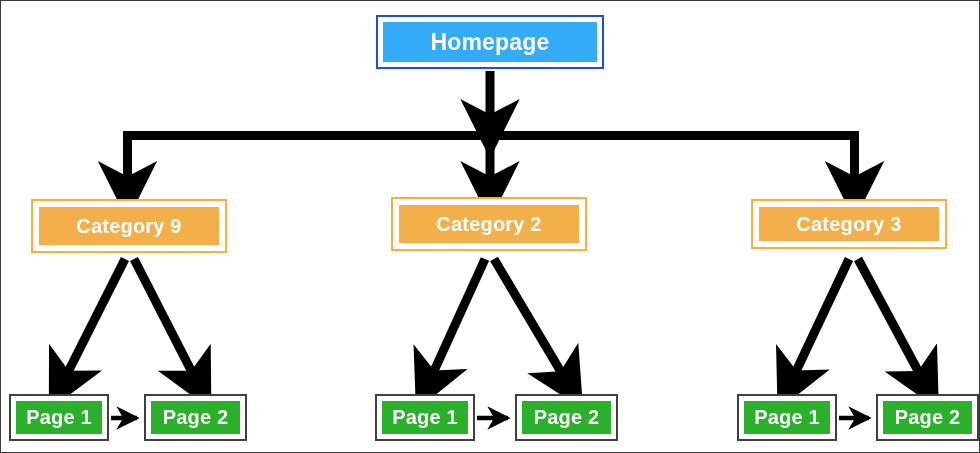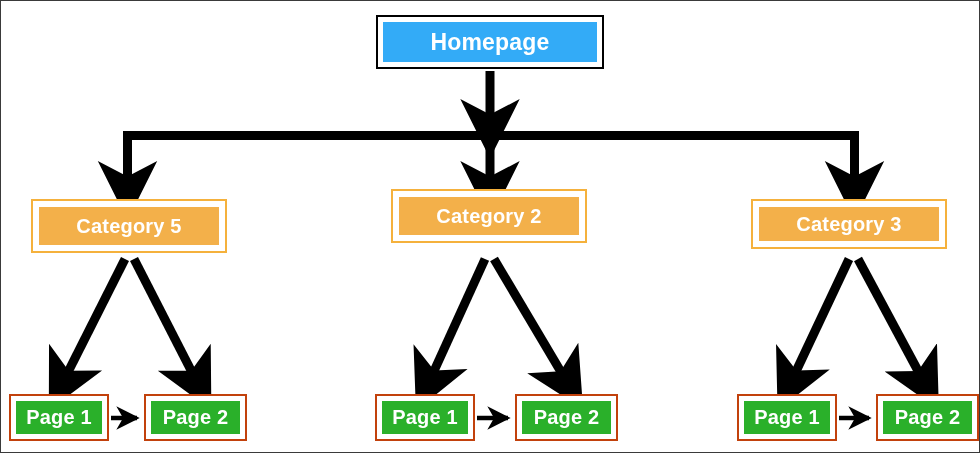--- a/index.html
+++ b/index.html
@@ -45,21 +45,21 @@
     align-items: center;
     justify-content: center;
     color: #ffffff;
     font-weight: bold;
     letter-spacing: 0.2px;
     white-space: nowrap;
   }
 
   
   .node-home {
-    border: 2px solid #000000;
+    border: 2px solid #1d4ed8;
     padding: 5px;
     justify-content: center;
   }
   .node-home .inner {
     background: #33abf7;
     font-size: 23px;
   }
 
   
   .node-cat {
@@ -69,21 +69,21 @@
   .node-cat .inner {
     background: #f4b košt;
     font-size: 20px;
   }
   .node-cat .inner {
     background: #f3b04a;
   }
 
   
   .node-page {
-    border: 2px solid #c2410c;
+    border: 2px solid #404040;
     padding: 3px;
   }
   .node-page .inner {
     background: #2ab02a;
     border: 2px solid #ffffff;
     font-size: 20px;
   }
 </style>
 </head>
 <body>
@@ -122,23 +122,23 @@
     <line x1="110" y1="417" x2="136" y2="417" stroke="#000000" stroke-width="4.5" marker-end="url(#smallArrow)"></line>
     <line x1="476" y1="417" x2="507" y2="417" stroke="#000000" stroke-width="4.5" marker-end="url(#smallArrow)"></line>
     <line x1="838" y1="417" x2="868" y2="417" stroke="#000000" stroke-width="4.5" marker-end="url(#smallArrow)"></line>
   </svg>
 
   <div class="node node-home" style="left:375px; top:14px; width:228px; height:54px;">
     <span class="inner">Homepage</span>
   </div>
 
   <div class="node node-cat" style="left:30px; top:198px; width:196px; height:54px;">
-    <span class="inner">Category 5</span>
+    <span class="inner">Category 9</span>
   </div>
-  <div class="node node-cat" style="left:390px; top:188px; width:196px; height:54px;">
+  <div class="node node-cat" style="left:390px; top:196px; width:196px; height:54px;">
     <span class="inner">Category 2</span>
   </div>
   <div class="node node-cat" style="left:750px; top:198px; width:196px; height:50px;">
     <span class="inner">Category 3</span>
   </div>
 
   <div class="node node-page" style="left:8px; top:393px; width:100px; height:47px;">
     <span class="inner">Page 1</span>
   </div>
   <div class="node node-page" style="left:143px; top:393px; width:103px; height:47px;">

